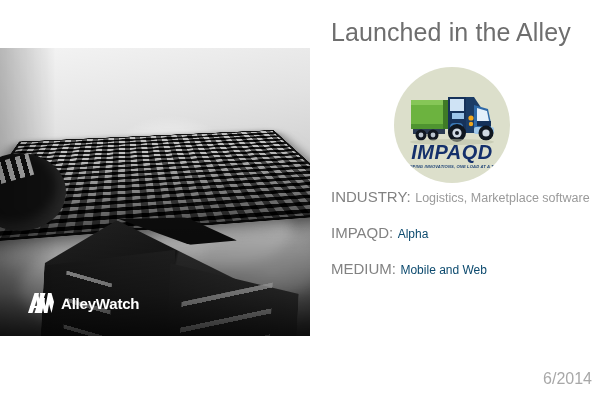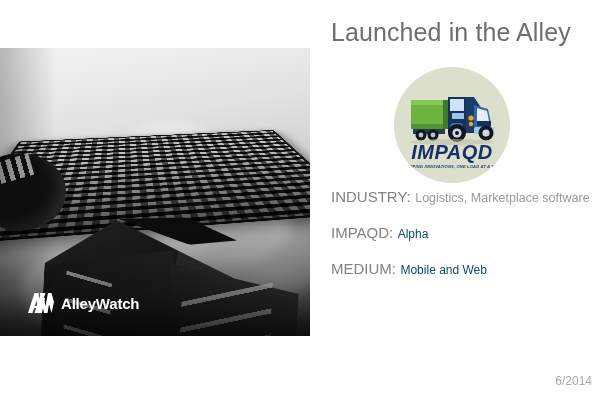--- a/index.html
+++ b/index.html
@@ -251,21 +251,21 @@
     color: #0c4a6e;
   }
   .info-row.compact .info-value {
     font-size: 12.5px;
     color: #9a9a9a;
   }
   .date {
     position: absolute;
     right: 14px;
     bottom: 12px;
-    font-size: 12px;
+    font-size: 16px;
     color: #a8a8a8;
     text-align: center;
   }
 </style>
 </head>
 <body>
 
 <div class="slide">
 
   <div class="photo-panel">

